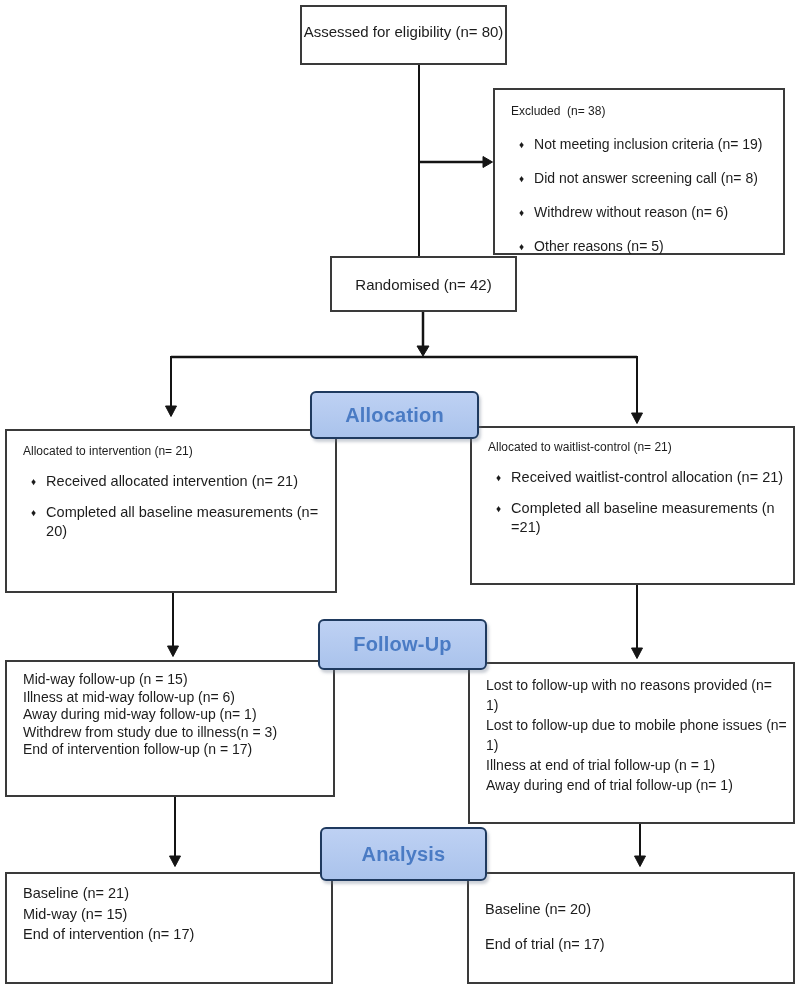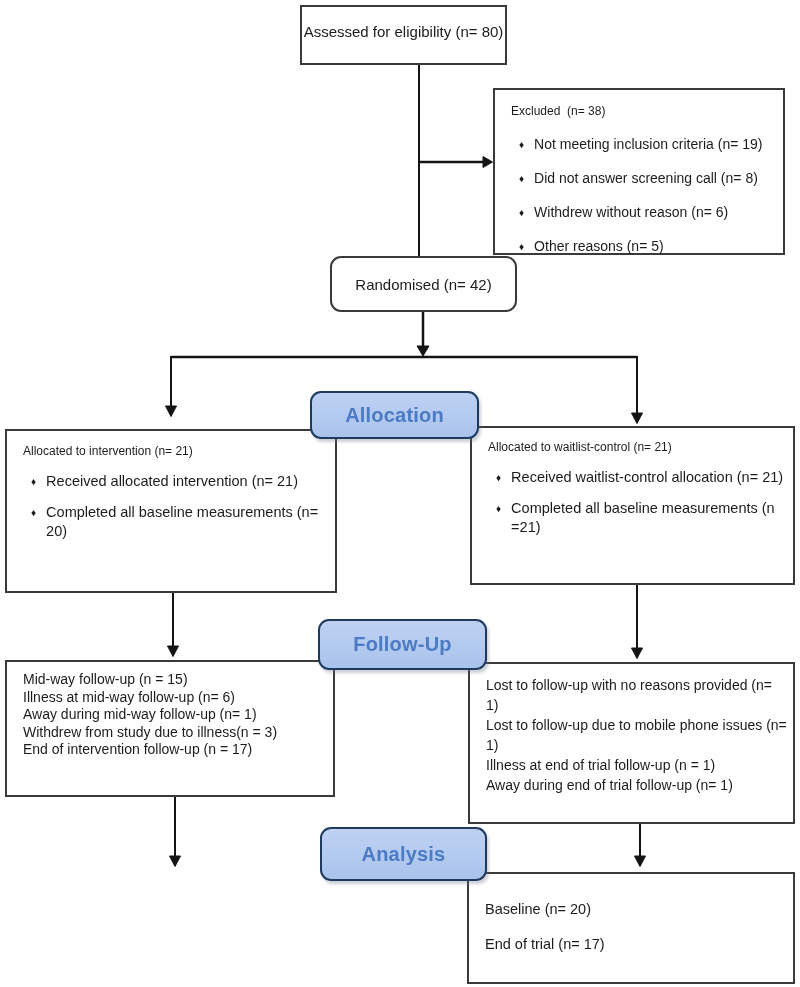--- a/index.html
+++ b/index.html
@@ -56,21 +56,21 @@
   }
   .fc-line { display: block; }
   .fu-left .fc-line { line-height: 17.5px; }
   .fu-right .fc-line { line-height: 20px; }
   .an-left .fc-line { line-height: 20.5px; }
   .an-right .fc-line { line-height: 18px; margin-bottom: 17px; margin-top: 16px; }
   .stage {
     position: absolute;
     z-index: 3;
     border: 2px solid #1f3a5f;
-    border-radius: 11px;
+    border-radius: 6px;
     background: linear-gradient(180deg, #bed1f3 0%, #aac3ec 100%);
     box-shadow: 2px 3px 3px rgba(110,120,140,0.35);
     display: flex;
     align-items: center;
     justify-content: center;
     font-weight: bold;
     font-size: 20px;
     color: #4a7bc4;
     letter-spacing: 0.2px;
   }
@@ -127,21 +127,21 @@
     <div class="bullet-row">
       <span class="diamond">♦</span>
       <span class="fc-line">Withdrew without reason (n= 6)</span>
     </div>
     <div class="bullet-row">
       <span class="diamond">♦</span>
       <span class="fc-line">Other reasons (n= 5)</span>
     </div>
   </div>
 
-  <div class="box centered" style="left:330px; top:256px; width:187px; height:56px;border-radius:11px;">
+  <div class="box centered" style="left:330px; top:256px; width:187px; height:56px;">
     <span>Randomised (n= 42)</span>
   </div>
 
   <div class="stage" style="left:310px; top:391px; width:169px; height:48px;">
     <span>Allocation</span>
   </div>
 
   <div class="box pad" style="left:5px; top:429px; width:332px; height:164px; padding-top:10px;">
     <span class="title">Allocated to intervention (n= 21)</span>
     <div class="bullet-row">
@@ -182,19 +182,24 @@
     <span class="fc-line">Lost to follow-up with no reasons provided (n= 1)</span>
     <span class="fc-line">Lost to follow-up due to mobile phone issues (n= 1)</span>
     <span class="fc-line">Illness at end of trial follow-up (n = 1)</span>
     <span class="fc-line">Away during end of trial follow-up (n= 1)</span>
   </div>
 
   <div class="stage" style="left:320px; top:827px; width:167px; height:54px;">
     <span>Analysis</span>
   </div>
 
+  <div class="box an-left pad" style="left:5px; top:872px; width:328px; height:112px; padding-top:9px;">
+    <span class="fc-line">Baseline (n= 21)</span>
+    <span class="fc-line">Mid-way (n= 15)</span>
+    <span class="fc-line">End of intervention (n= 17)</span>
+  </div>
 
   <div class="box an-right pad" style="left:467px; top:872px; width:328px; height:112px; padding-top:10px;">
     <span class="fc-line">Baseline (n= 20)</span>
     <span class="fc-line">End of trial (n= 17)</span>
   </div>
 
 </div>
 
 </body></html>

